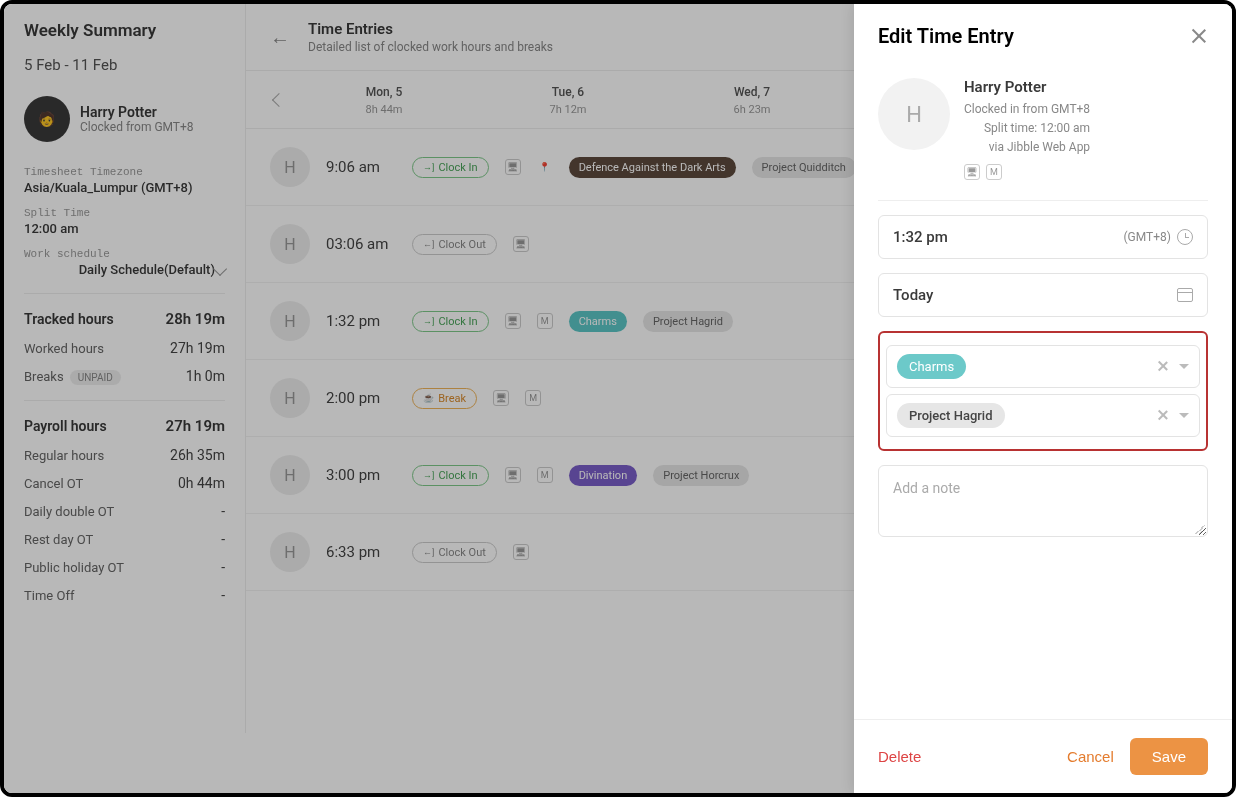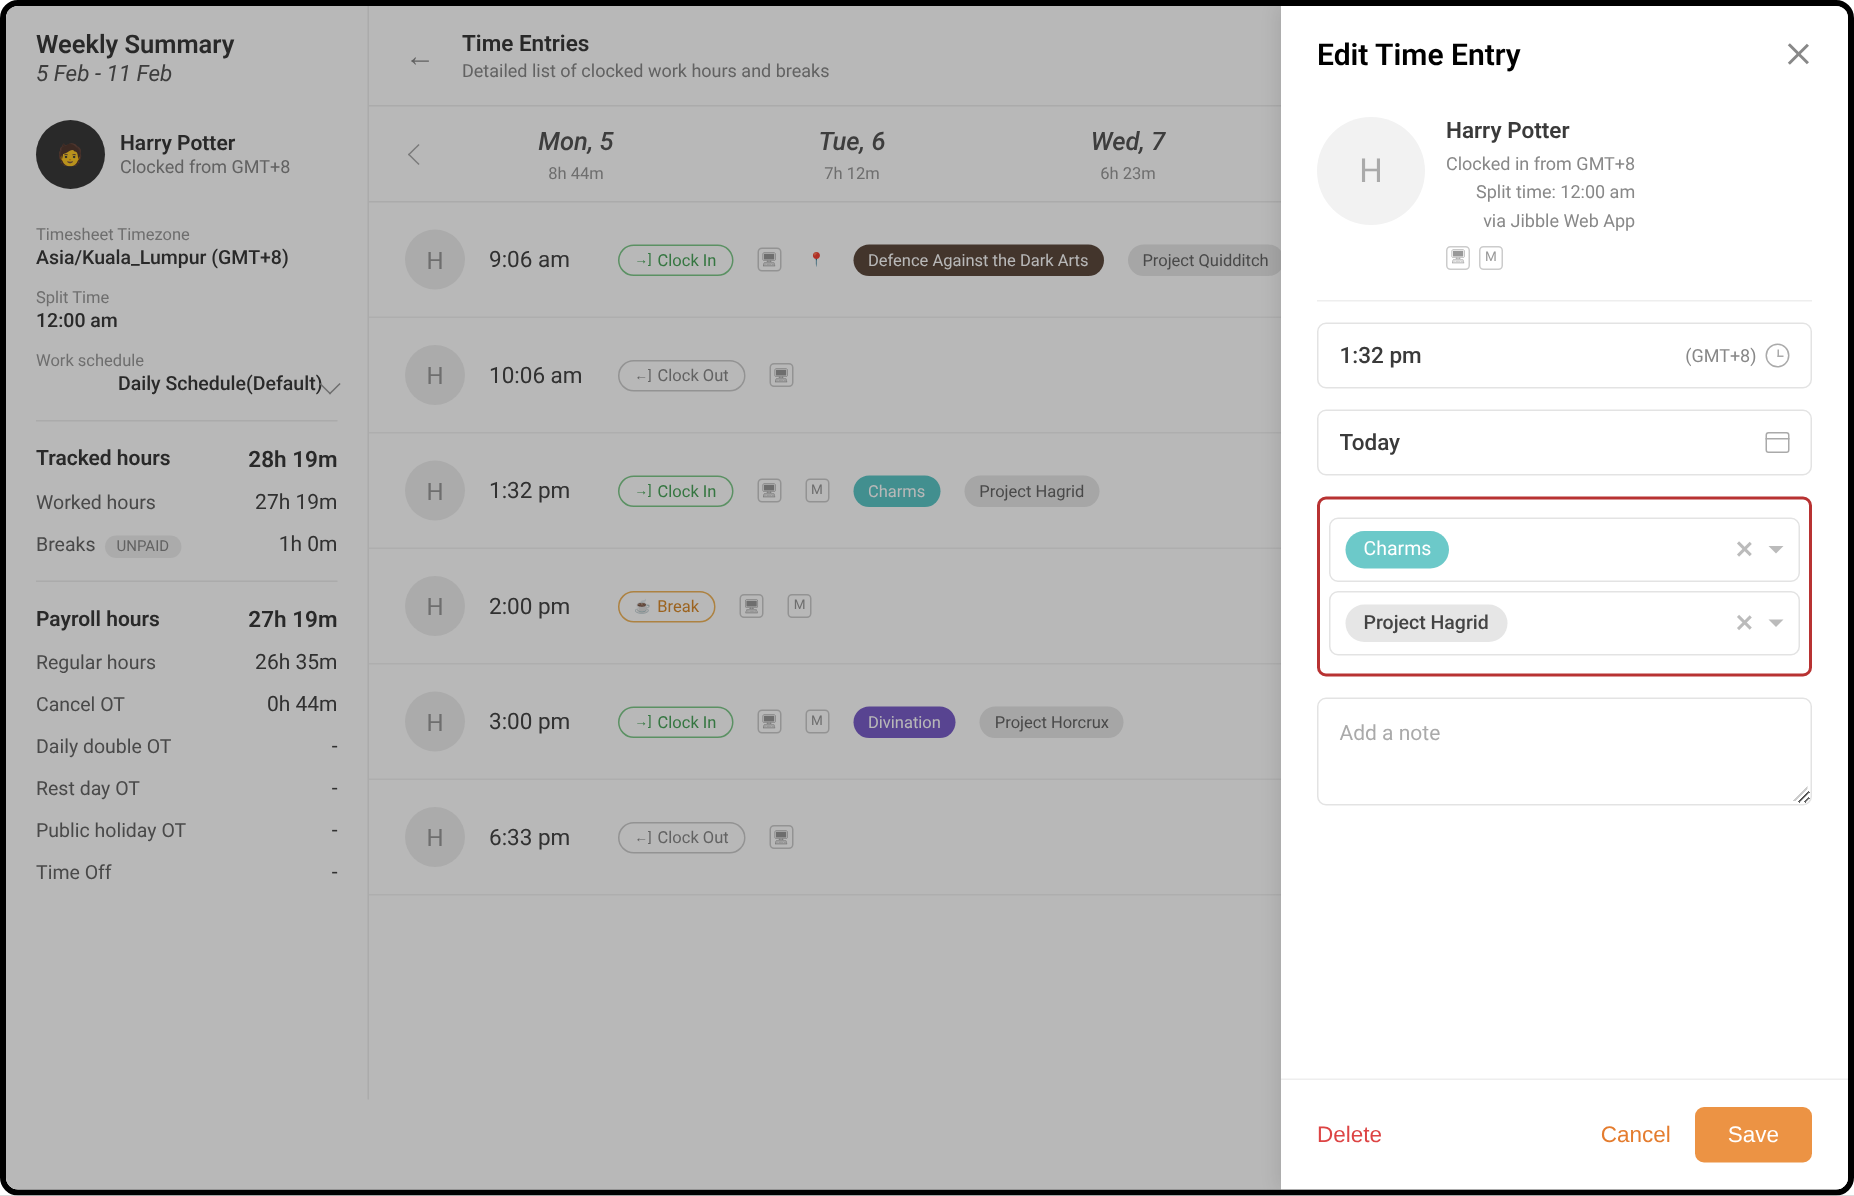--- a/index.html
+++ b/index.html
@@ -16,27 +16,27 @@
 .clock-btn { display: inline-flex; align-items: center; gap: 6px; background: #4ac6c6; color: #fff; padding: 6px 14px; border-radius: 16px; font-size: 13px; border: none; }
 .play-icon { width: 0; height: 0; border-left: 8px solid #888; border-top: 5px solid transparent; border-bottom: 5px solid transparent; }
 
 
 .columns { display: flex; height: calc(100% - 60px); }
 .sidebar { width: 242px; border-right: 1px solid #eee; padding: 16px 20px; overflow: hidden; }
 .content { flex: 1; overflow: hidden; }
 
 
 .weekly-title { font-size: 17px; font-weight: 600; color: #3a3a3a; }
-.weekly-range { font-size: 15px; color: #555; margin-top: 0; margin-bottom: 22px; font-style: italic; }
+.weekly-range { font-size: 15px; color: #555; margin-top: 16px; margin-bottom: 22px; }
 .user-block { display: flex; align-items: center; gap: 10px; margin-bottom: 24px; }
 .avatar { width: 46px; height: 46px; border-radius: 50%; background: #3a3a3a; display: flex; align-items: center; justify-content: center; color: #fff; font-size: 14px; }
 .avatar-initial { width: 40px; height: 40px; border-radius: 50%; background: #eee; display: flex; align-items: center; justify-content: center; color: #999; font-size: 16px; }
 .user-name { font-size: 14px; font-weight: 600; color: #3a3a3a; }
 .user-sub { font-size: 12px; color: #888; }
-.meta-label { font-size: 11px; color: #999; margin-top: 12px; }
+.meta-label { font-size: 11px; color: #999; margin-top: 12px; font-family: Liberation Mono, monospace; }
 .meta-value { font-size: 13px; color: #3a3a3a; font-weight: 500; margin-top: 2px; }
 .schedule-row { display: flex; justify-content: flex-end; align-items: center; }
 .chevron-down { width: 10px; height: 10px; border-right: 1.5px solid #999; border-bottom: 1.5px solid #999; transform: rotate(45deg); }
 .stat-row { display: flex; justify-content: space-between; align-items: center; margin-top: 12px; }
 .stat-row.bold .stat-label { font-weight: 600; color: #3a3a3a; font-size: 14px; }
 .stat-row.bold .stat-val { font-weight: 600; color: #3a3a3a; font-size: 15px; }
 .stat-label { font-size: 13px; color: #666; }
 .stat-val { font-size: 14px; color: #444; }
 .unpaid-badge { background: #eee; color: #888; font-size: 10px; padding: 2px 8px; border-radius: 10px; margin-left: 6px; }
 .divider { height: 1px; background: #eee; margin: 16px 0; }
@@ -46,21 +46,21 @@
 .content-head-left { display: flex; align-items: center; gap: 18px; }
 .back-arrow { font-size: 20px; color: #888; }
 .te-title { font-size: 15px; font-weight: 600; color: #3a3a3a; }
 .te-sub { font-size: 12px; color: #888; margin-top: 2px; }
 .add-btn { background: #ec9344; color: #fff; padding: 7px 14px; border-radius: 6px; border: none; font-size: 13px; }
 
 
 .day-tabs { display: flex; align-items: center; padding: 0 20px; border-bottom: 1px solid #eee; }
 .nav-arrow { width: 10px; height: 10px; border-left: 1.5px solid #aaa; border-bottom: 1.5px solid #aaa; transform: rotate(45deg); margin: 0 8px; }
 .day-tab { flex: 1; text-align: center; padding: 14px 0 12px; position: relative; }
-.day-label { font-size: 17px; color: #555; font-weight: 500; font-style: italic; }
+.day-label { font-size: 12px; color: #555; font-weight: 500; }
 .day-hours { font-size: 11px; color: #999; margin-top: 4px; }
 .day-tab.active .day-label { color: #e47c2e; }
 .day-tab.active .day-hours { color: #e47c2e; }
 .day-tab.active::after { content: ''; position: absolute; left: 10%; right: 10%; bottom: 0; height: 3px; background: #e47c2e; }
 
 
 .entries { padding: 0; }
 .entry-row { display: flex; align-items: center; padding: 18px 24px; border-bottom: 1px solid #f2f2f2; gap: 16px; }
 .entry-time { font-size: 15px; color: #444; min-width: 70px; }
 .status-badge { display: inline-flex; align-items: center; gap: 4px; border: 1px solid; border-radius: 14px; padding: 3px 10px; font-size: 11px; }
@@ -240,21 +240,21 @@
     <div class="avatar-initial">H</div>
     <div class="entry-time">9:06 am</div>
     <span class="status-badge status-in"><span style="font-size:9px;">→]</span> Clock In</span>
     <span class="small-icon">🖥</span>
               <span class="small-icon" style="border:none;">📍</span>
     <span class="tag tag-dark">Defence Against the Dark Arts</span>
               <span class="tag tag-gray">Project Quidditch</span>
   </div>
             <div class="entry-row">
     <div class="avatar-initial">H</div>
-    <div class="entry-time">10:06 am</div>
+    <div class="entry-time">03:06 am</div>
     <span class="status-badge status-out"><span style="font-size:9px;">←]</span> Clock Out</span>
     <span class="small-icon">🖥</span>
 
   </div>
             <div class="entry-row">
     <div class="avatar-initial">H</div>
     <div class="entry-time">1:32 pm</div>
     <span class="status-badge status-in"><span style="font-size:9px;">→]</span> Clock In</span>
     <span class="small-icon">🖥</span>
               <span class="small-icon">M</span>

